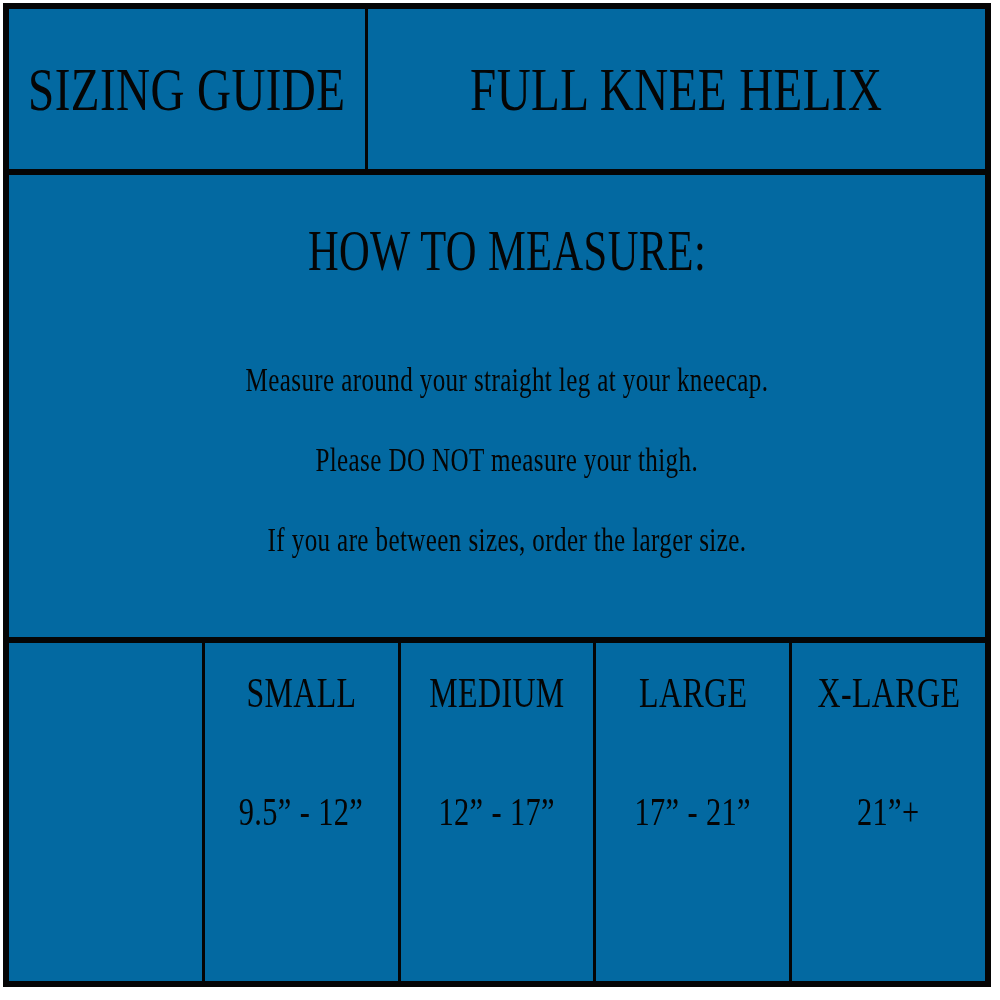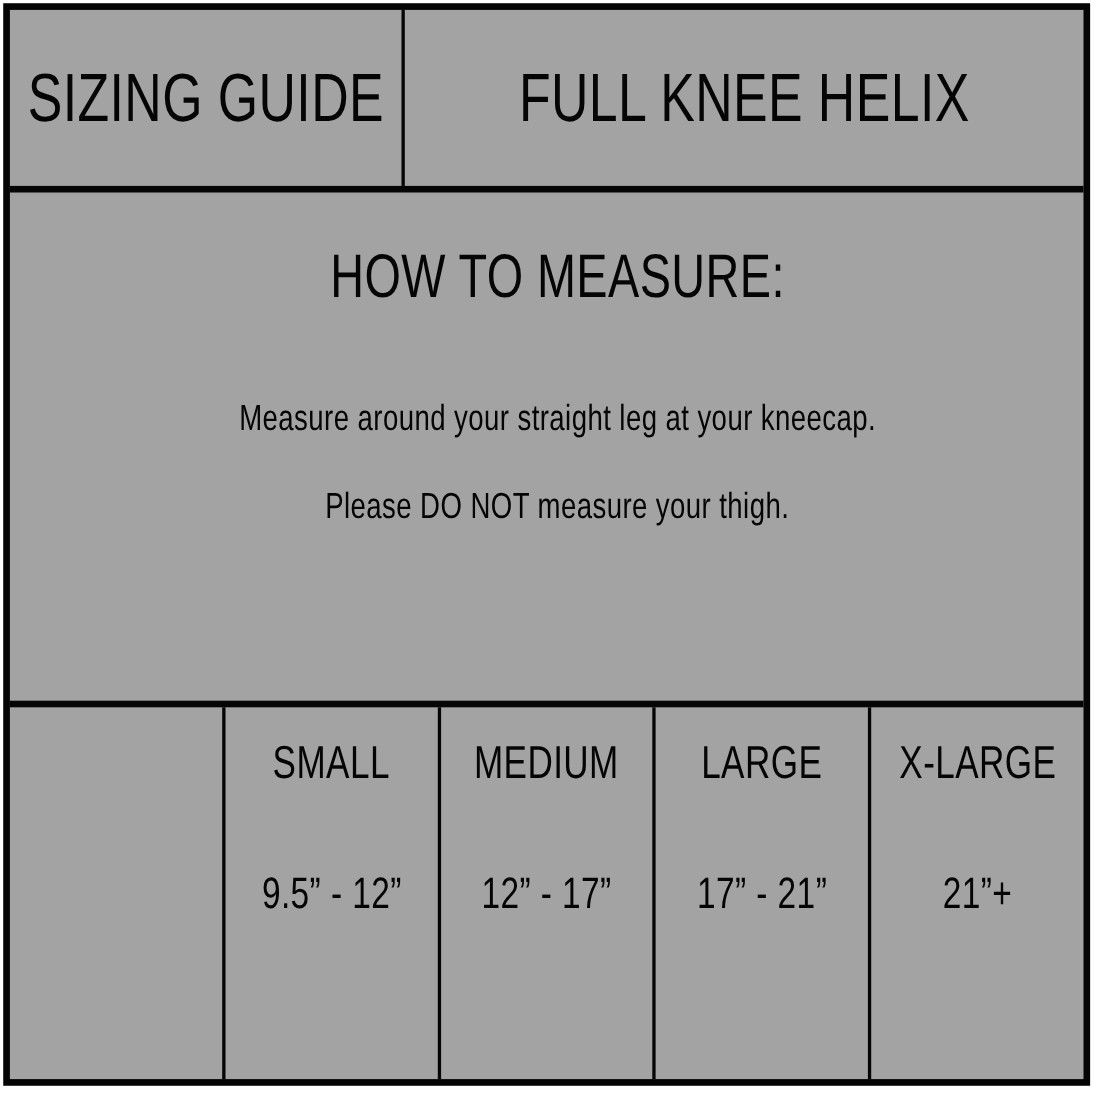--- a/index.html
+++ b/index.html
@@ -13,21 +13,22 @@
   }
   .sizing-table {
     position: absolute;
     left: 3px;
     top: 3px;
     width: 976px;
     height: 972px;
     border: 6px solid #050505;
     display: flex;
     flex-direction: column;
-    background: #a3a3a3;
+    background: #0369a1;
+    font-family: Liberation Serif, serif;
   }
   
   .cond {
     display: inline-block;
     transform: scaleX(0.76);
     transform-origin: center center;
     white-space: nowrap;
     letter-spacing: 0.5px;
   }
   
@@ -115,20 +116,23 @@
   <div class="measure-section">
     <div>
       <span class="measure-heading cond">HOW TO MEASURE:</span>
     </div>
     <div class="measure-line first">
       <span class="cond">Measure around your straight leg at your kneecap.</span>
     </div>
     <div class="measure-line rest">
       <span class="cond">Please DO NOT measure your thigh.</span>
     </div>
+    <div class="measure-line rest">
+      <span class="cond">If you are between sizes, order the larger size.</span>
+    </div>
   </div>
 
   <div class="size-row">
 
     <div class="size-cell">
       <span class="size-label cond"></span>
       <span class="size-range cond"></span>
     </div>
 
     <div class="size-cell">

